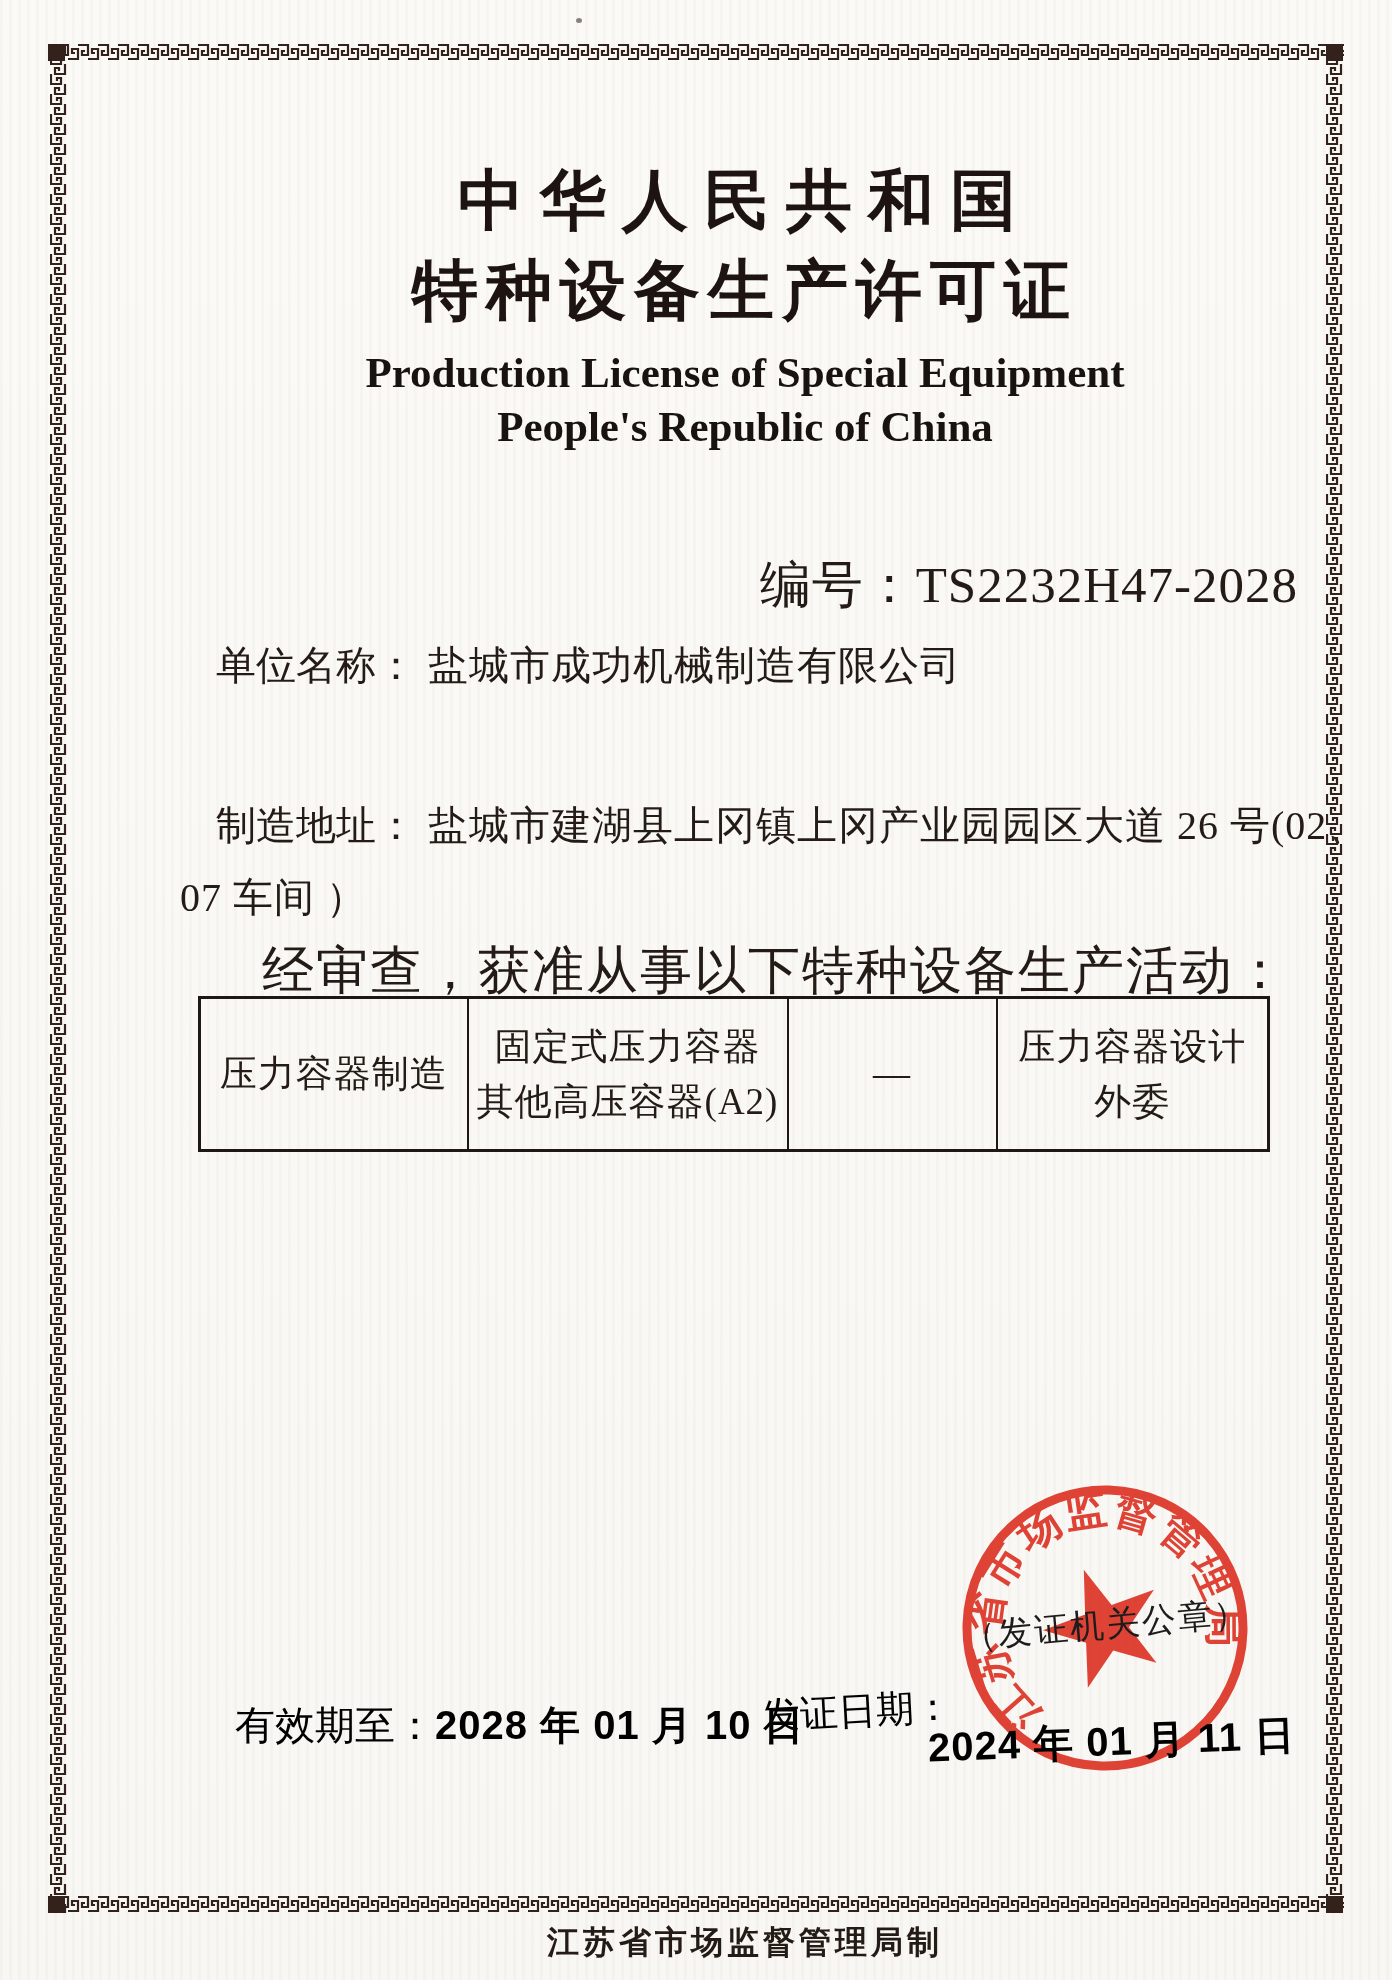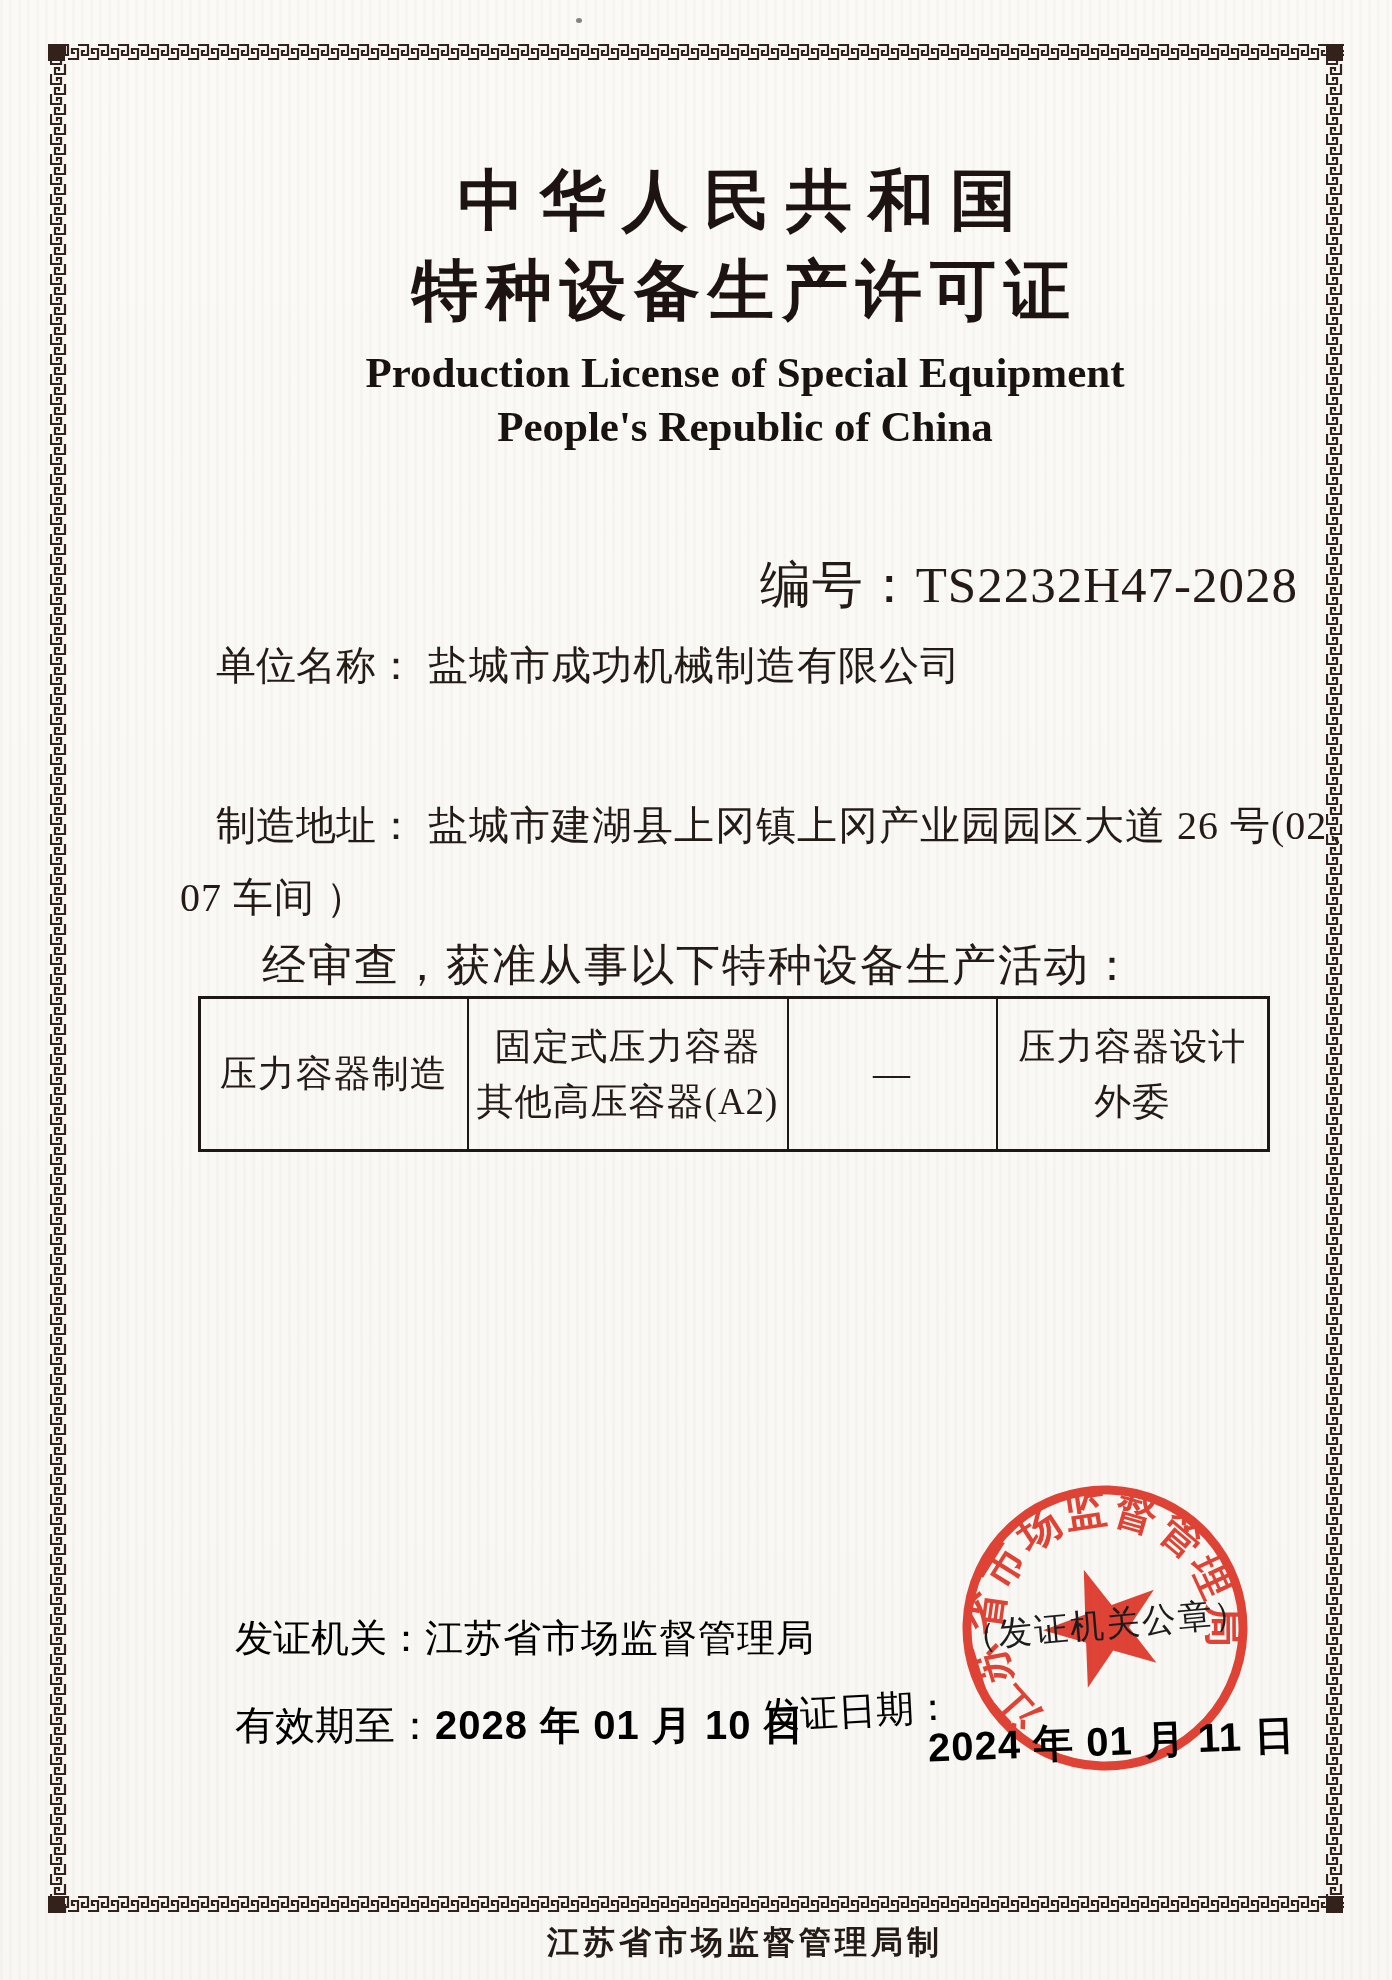--- a/index.html
+++ b/index.html
@@ -24,21 +24,21 @@
   .title-en2{top:403px;}
   .license-no{top:551px;right:132px;font-size:51px;color:#241b16;letter-spacing:1px;}
   .fline{left:180px;font-size:40px;color:#241b16;white-space:nowrap;}
   .fline .lbl{display:inline-block;width:212px;margin-left:36px;}
   .fline .val{letter-spacing:1px;}
   .val-bold{font-weight:400;text-align:center;}
   .l-company{top:638px;}
   .l-residence{top:720px;}
   .l-address{top:798px;}
   .l-address2{top:870px;}
-  .l-approval{top:936px;left:262px;font-size:44px;letter-spacing:2px;color:#241b16;}
+  .l-approval{top:936px;left:262px;font-size:52px;letter-spacing:2px;color:#241b16;}
   table.lic{
     position:absolute;left:198px;top:996px;width:1069px;
     border-collapse:collapse;table-layout:fixed;
     border:3px solid #1d1814;color:#241b16;
   }
   table.lic th,table.lic td{
     border:2px solid #1d1814;text-align:center;vertical-align:middle;
     font-weight:400;padding:0;
   }
   table.lic th{height:88px;font-size:36px;letter-spacing:3px;}
@@ -110,21 +110,20 @@
     <tbody>
     <tr>
       <td>压力容器制造</td>
       <td><span>固定式压力容器</span><br><span>其他高压容器(A2)</span></td>
       <td class="dash-cell">—</td>
       <td><span>压力容器设计</span><br><span>外委</span></td>
     </tr>
   </tbody>
     </table>
 
-  <div class="abs l-issuer"><span>发证机关：</span><span class="val-bold">江苏省市场监督管理局</span></div>
 
   <div class="abs l-valid"><span>有效期至：</span><span class="date-num">2028 年 01 月 10 日</span></div>
 
   <div class="abs l-issuedate-lbl">发证日期：</div>
   <div class="abs l-issuedate-val date-num">2024 年 01 月 11 日</div>
 
   <svg class="abs seal-svg" width="300" height="300">
     <defs>
       <path id="sealArc" d="M64 210 A105 105 0 1 1 236 210" fill="none"></path>
     </defs>

